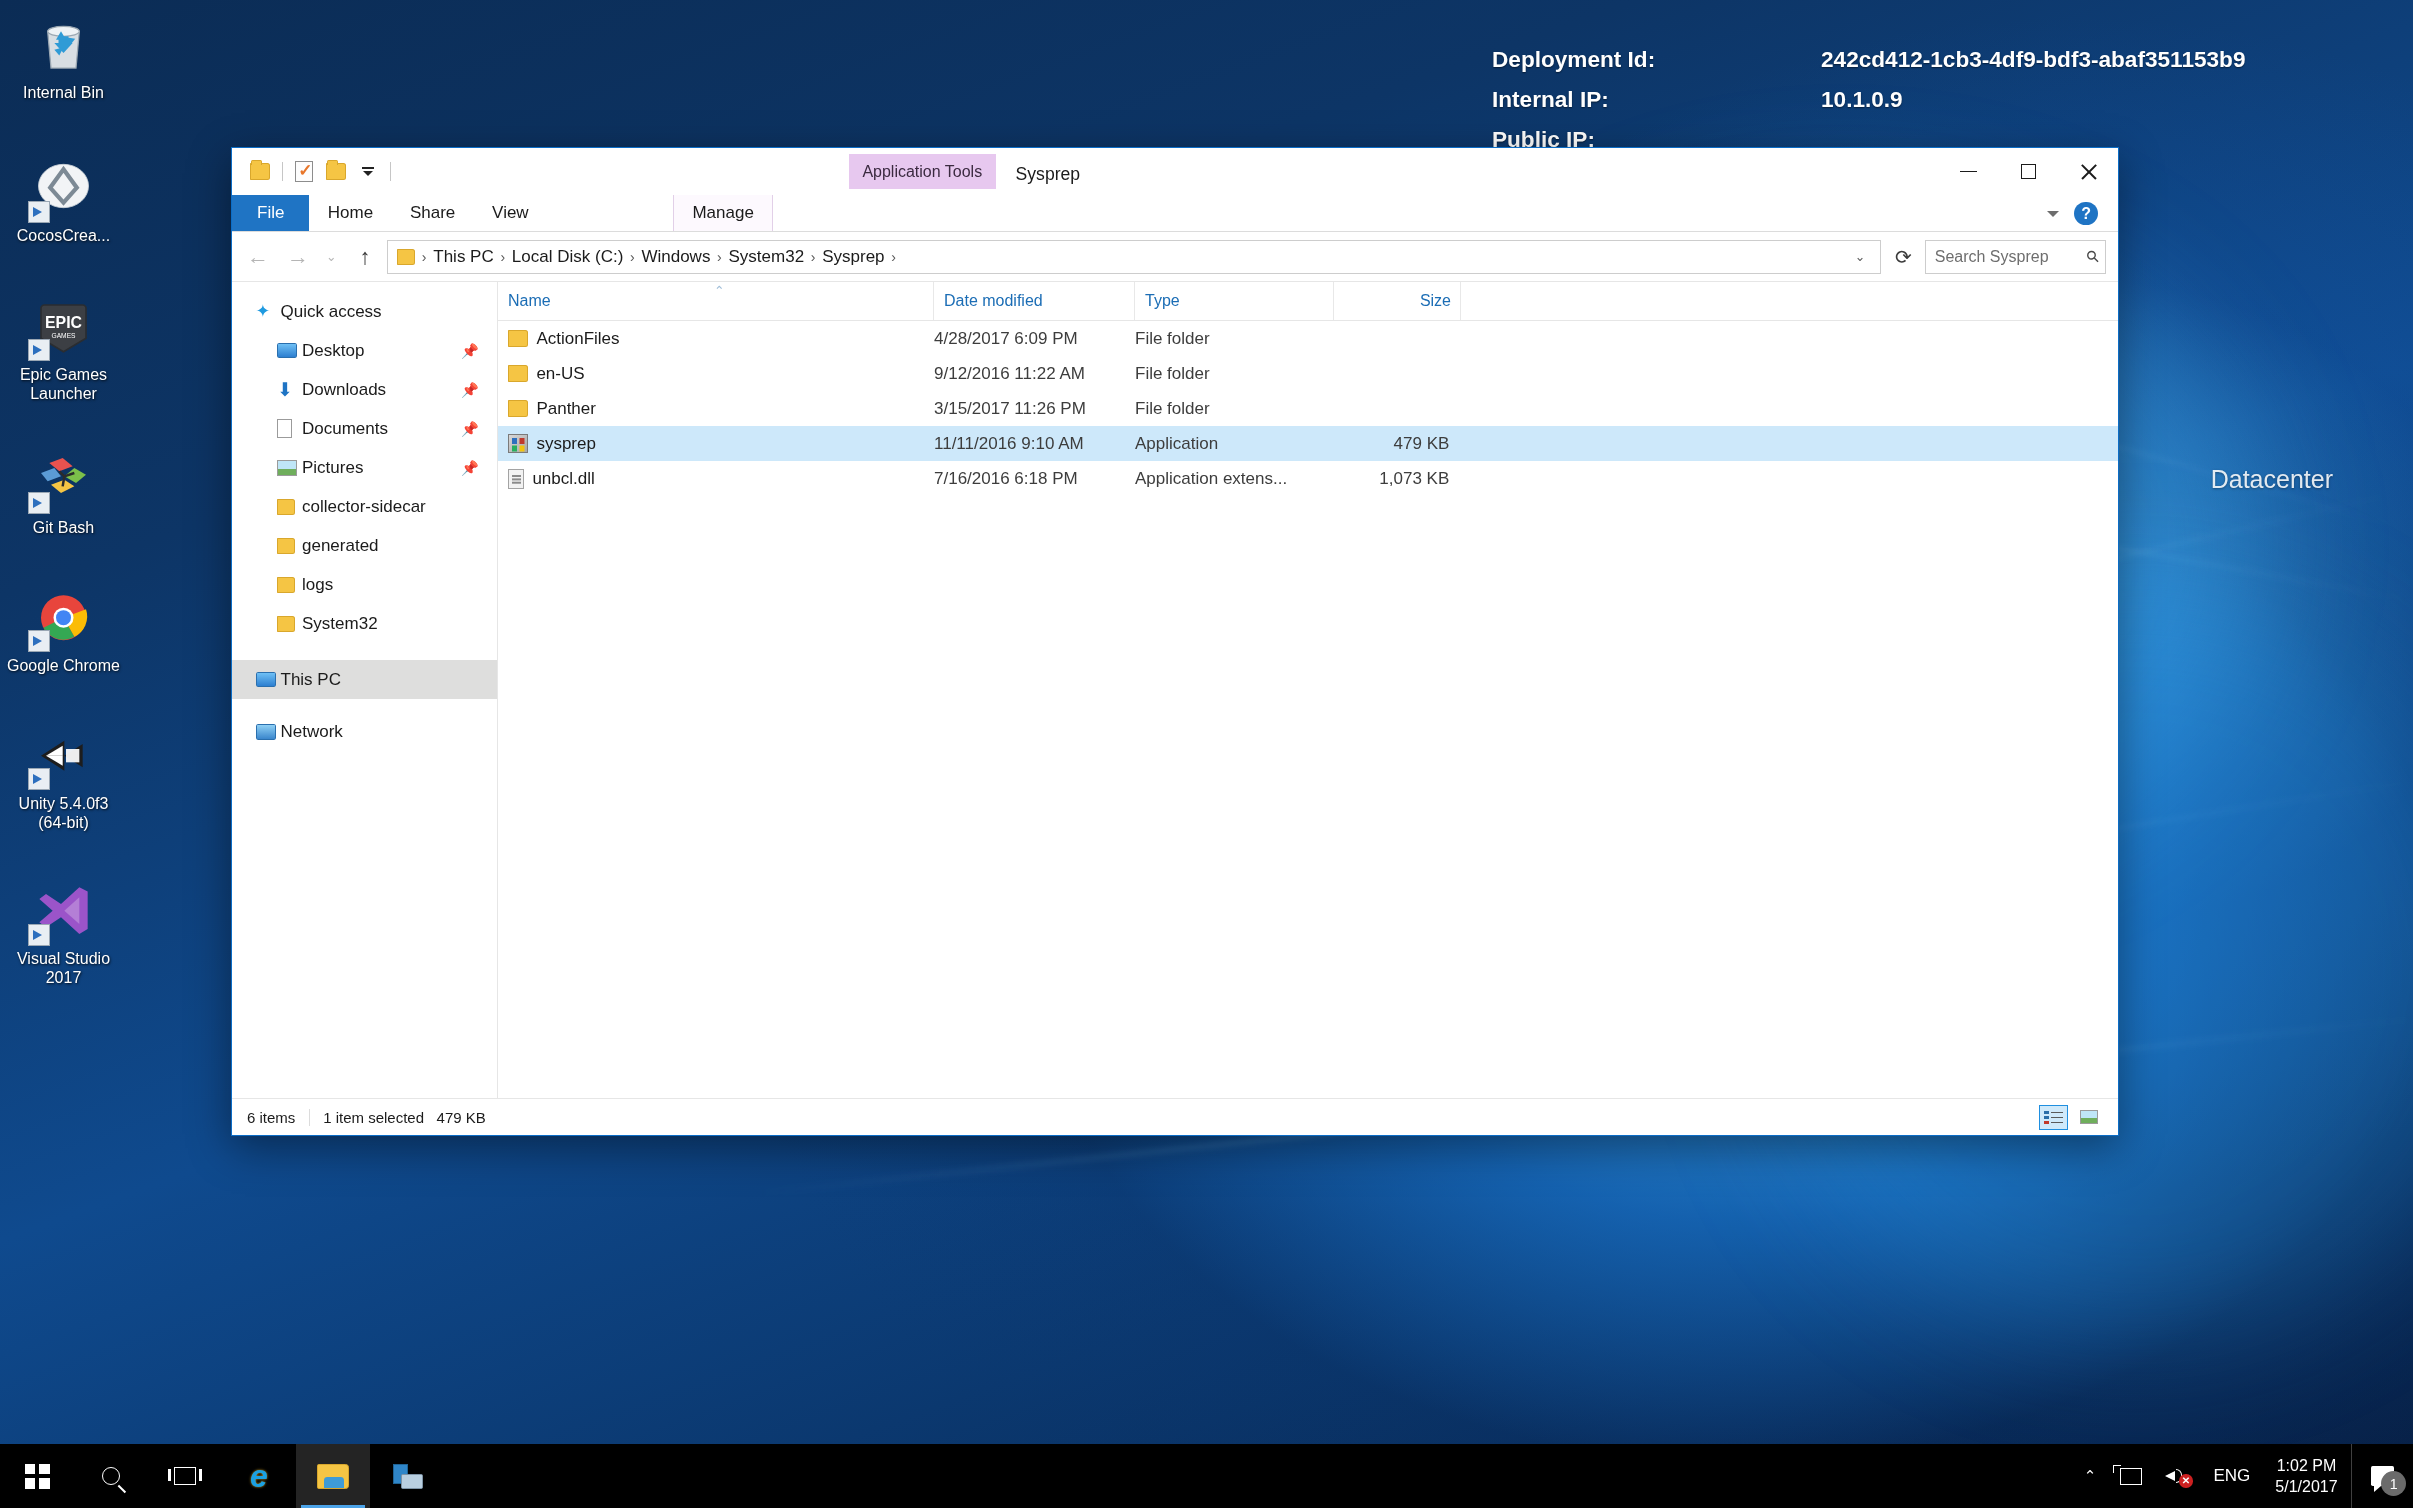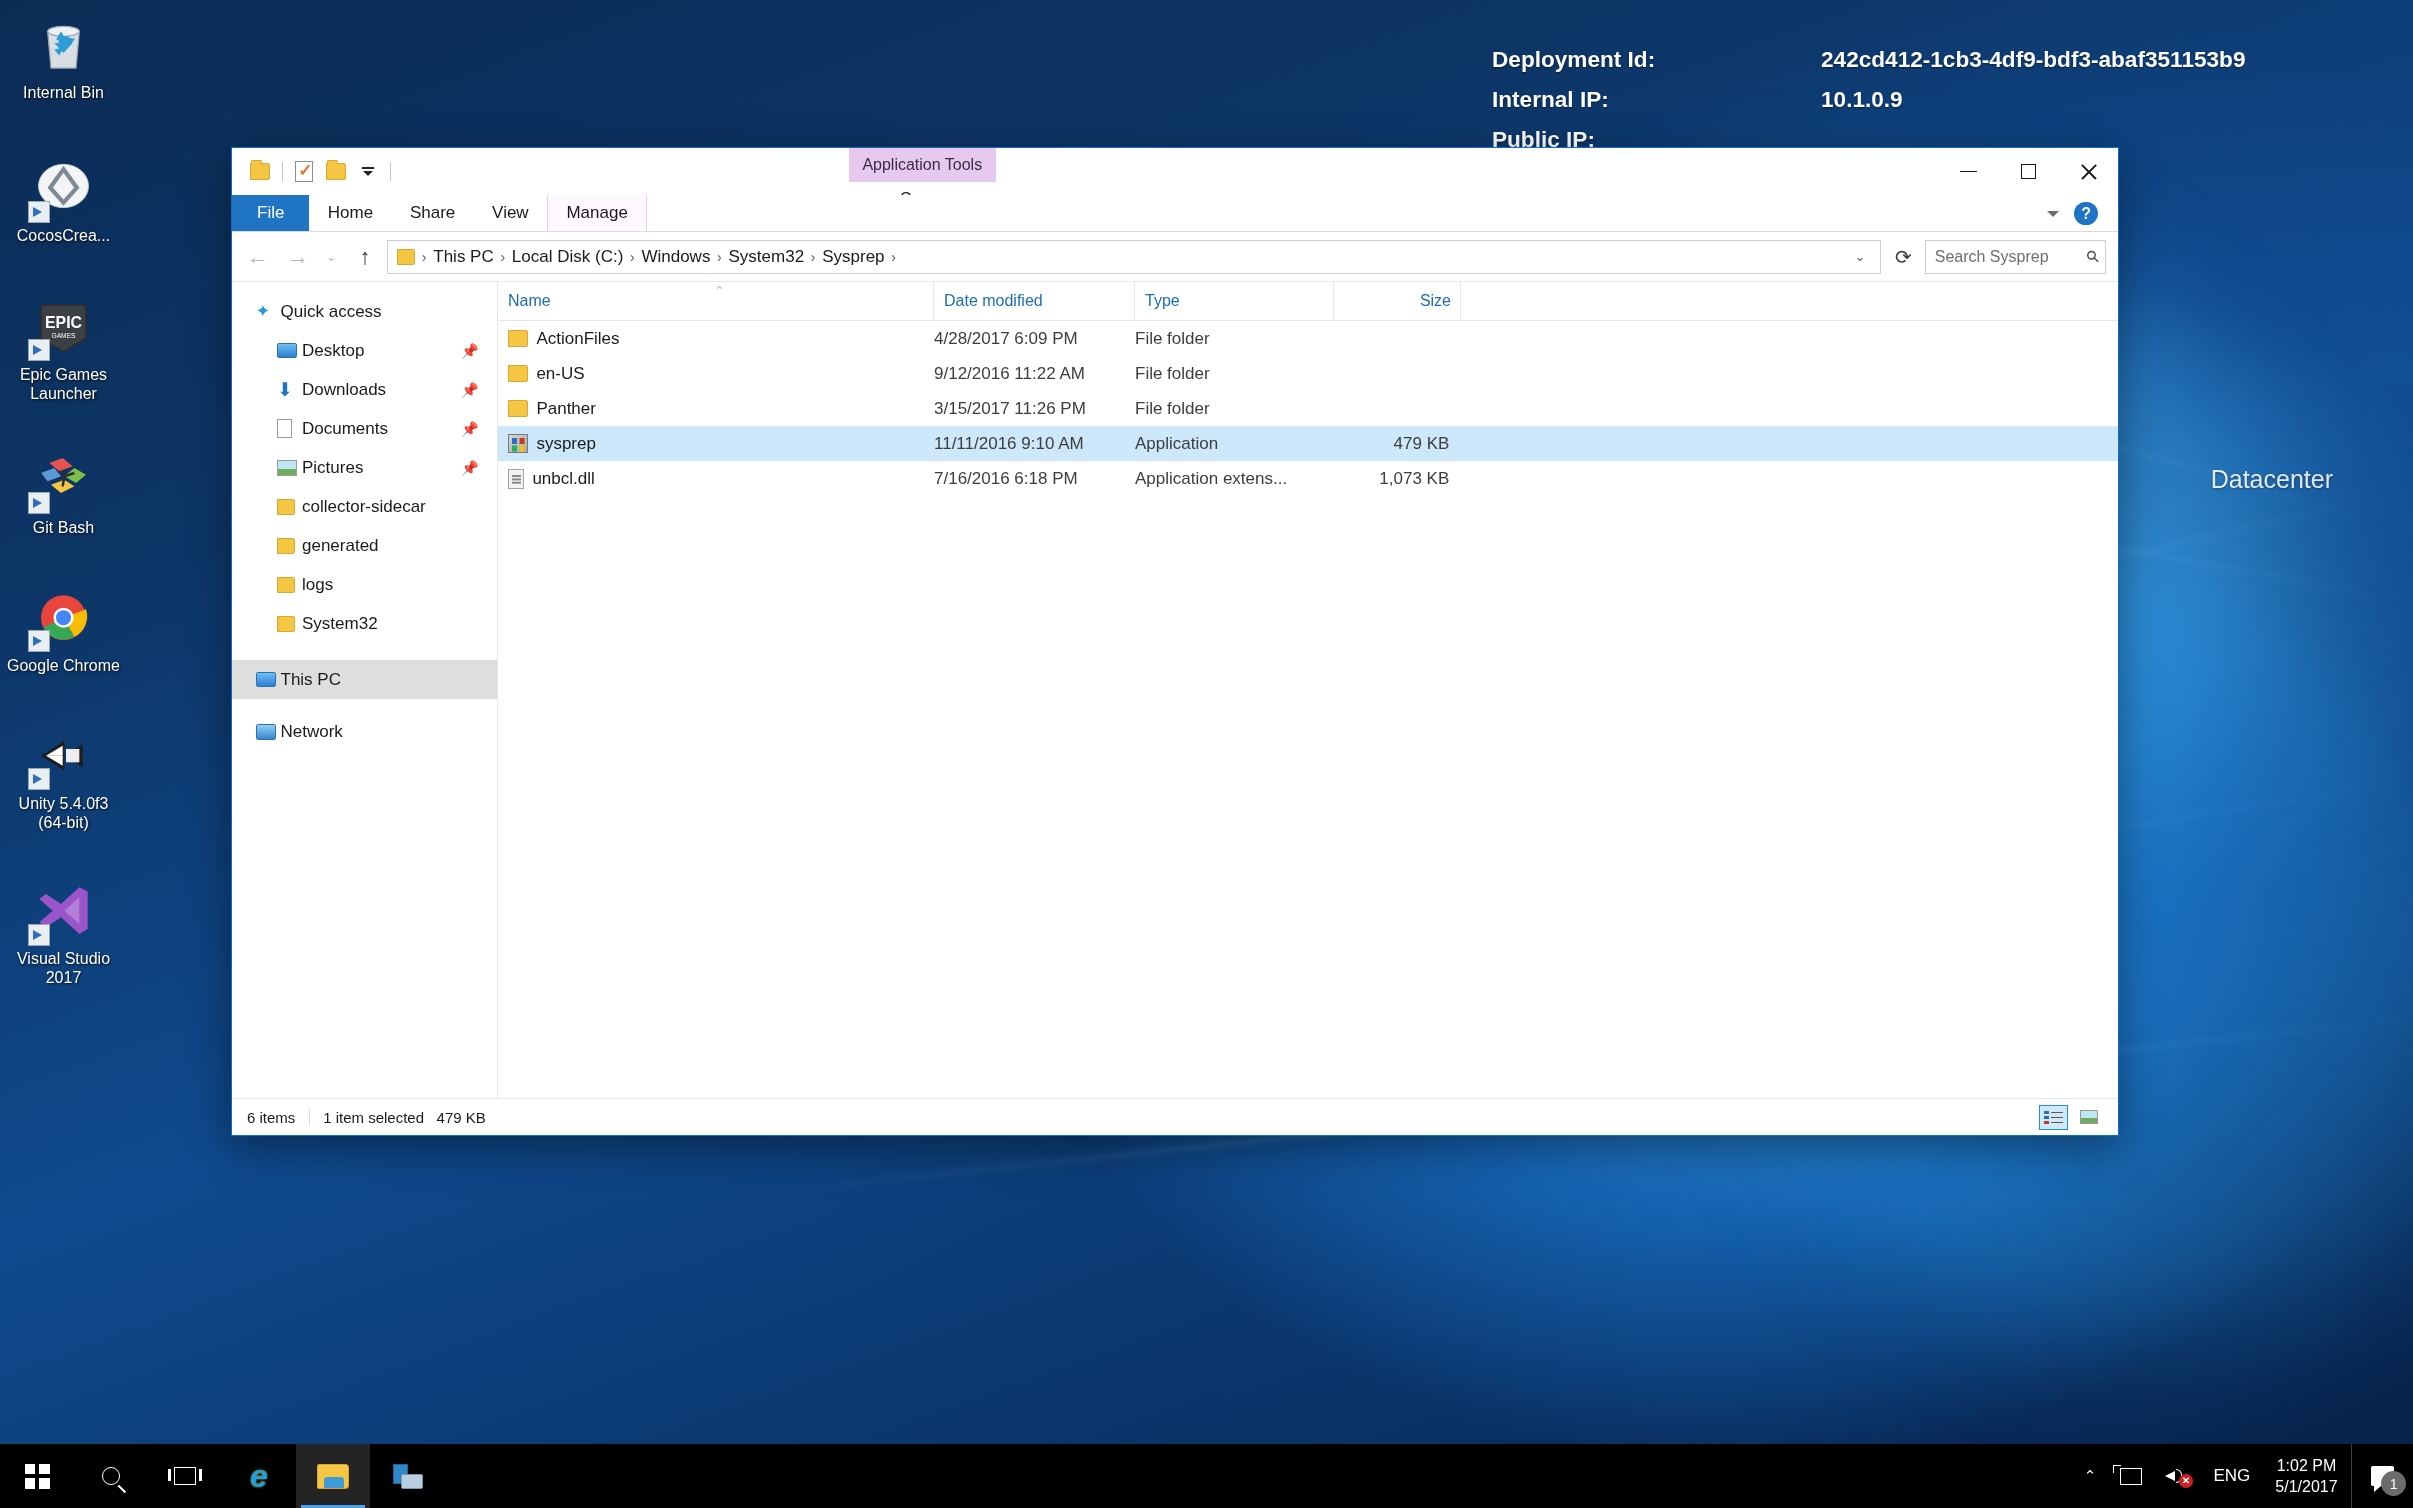--- a/index.html
+++ b/index.html
@@ -159,21 +159,20 @@
     font-size: 17px; color: #e8762a; font-weight: bold;
   }
   .caret-dn { width: 0; height: 0; border-left: 5.9px solid transparent; border-right: 5.9px solid transparent; border-top: 5.9px solid #222; }
   .dash-mini { width: 11.7px; height: 1.7px; background:#222; margin-bottom:2.5px; }
 
   #contextual-group {
     position: absolute;
     left: 617px; top: 0;
     display: flex; align-items: center;
     height: 100%;
-    flex-direction: column;
   }
   #contextual-tab-title {
     background: #e7c8ef;
     color: #3b2a40;
     font-size: 16px;
     padding: 8.4px 13.4px 7.5px;
     height: 35px;
     display: flex; align-items: center;
   }
   #window-title {
@@ -764,21 +763,21 @@
           <span class="ctl-close"></span>
         </div>
     </div>
   </div>
 
   <div id="ribbon-tabs">
     <div class="rtab file">File</div>
     <div class="rtab">Home</div>
     <div class="rtab">Share</div>
     <div class="rtab">View</div>
-    <div class="rtab manage" style="">Manage</div>
+    <div class="rtab manage" style="margin-left:126px;">Manage</div>
     <div id="ribbon-right">
       <div class="chev-dn"></div>
       <div class="help-btn">?</div>
     </div>
   </div>
 
   <div id="address-row">
     <div class="navbtn">←</div>
     <div class="navbtn">→</div>
     <div class="navbtn small">⌄</div>

